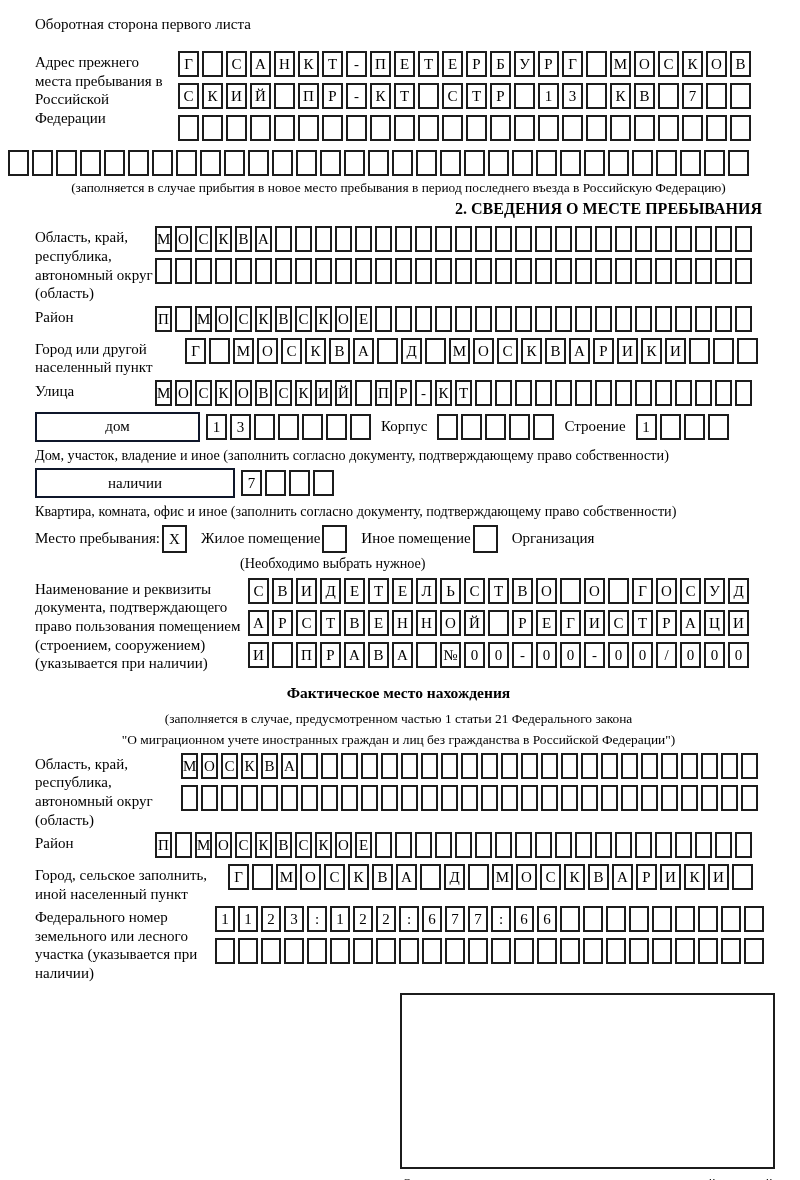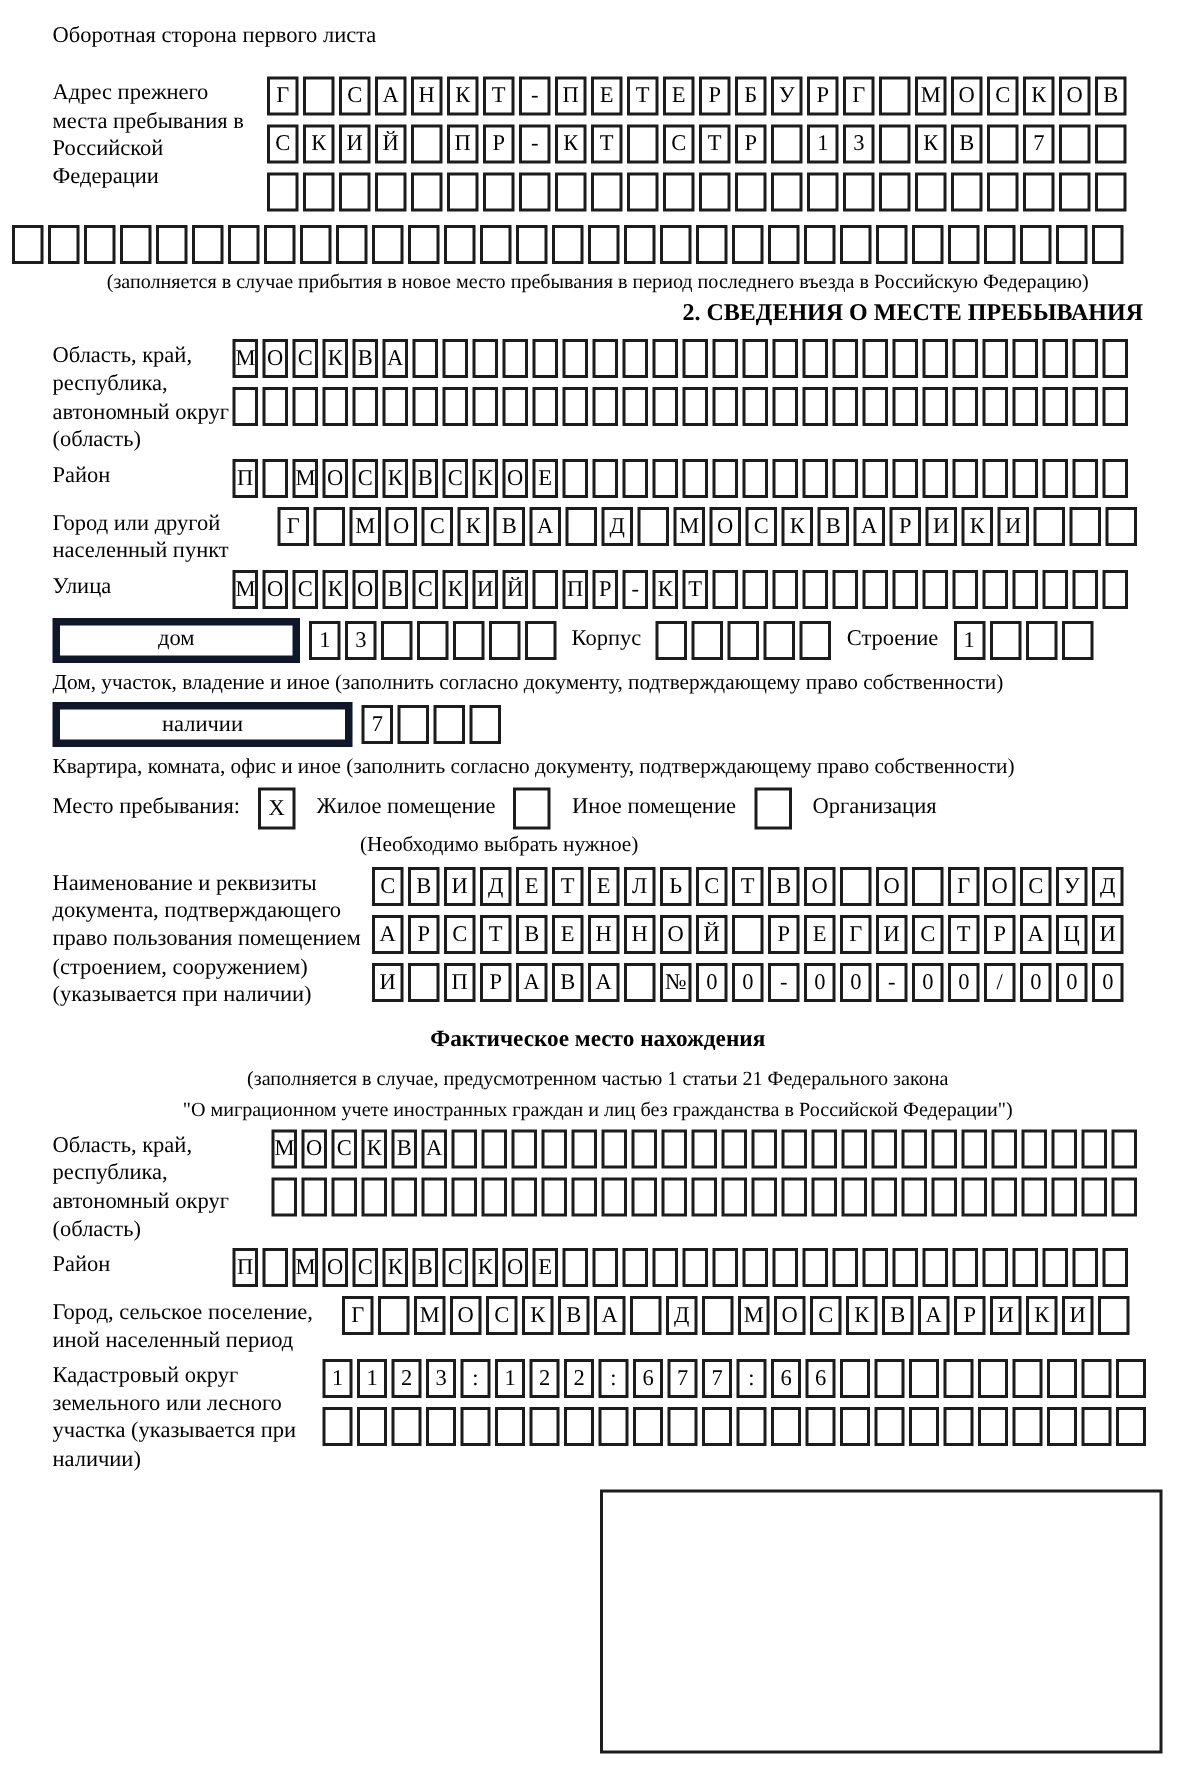--- a/index.html
+++ b/index.html
@@ -21,26 +21,26 @@
   .w213{width:213px;font-family:Liberation Serif, serif;} .w193{width:193px;} .w180{width:180px;} .w146{width:146px;}
   .stack{display:flex;flex-direction:column;}
   .stack .cells{margin-bottom:6px;}
   .fullrow{margin-left:-27px;margin-top:1px;}
   .cap-center{font-size:13.4px;text-align:center;margin:1px 0 4px 0;line-height:1.3;}
   .cap-left{font-size:14.2px;text-align:left;margin:1px 0 4px 0;line-height:1.3;}
   .sec-title{font-weight:bold;text-align:right;font-size:16px;margin:4px 0 8px 0;}
   .fact-title{font-weight:bold;text-align:center;font-size:15.5px;margin:10px 0 8px 0;}
   
   .boxrow{display:flex;align-items:center;gap:6px;margin:2px 0 4px 0;}
-  .wbox{box-sizing:border-box;border:5px solid #0f172a;height:30px;
+  .wbox{box-sizing:border-box;border:2px solid #0f172a;height:30px;
         display:flex;align-items:center;justify-content:center;font-size:15px;}
   .wbox.dom{width:165px;} .wbox.kv{width:200px;}
   .inline-lbl{font-size:15px;margin:0 4px;}
   
-  .chkrow{display:flex;align-items:center;gap:12px;margin:4px 0 2px 0;}
+  .chkrow{display:flex;align-items:center;gap:2px;margin:4px 0 2px 0;}
   .chk{box-sizing:border-box;width:25px;height:28px;border:2px solid #1c1c1c;
        text-align:center;line-height:25px;font-size:15px;flex:0 0 auto;}
   .opt{display:flex;align-items:center;gap:14px;}
   .note{font-size:14.2px;margin:0 0 6px 205px;}
   
   .stampwrap{margin-left:365px;width:375px;margin-top:10px;}
   .stampbox{box-sizing:border-box;border:2px solid #1c1c1c;height:176px;background:#fff;}
   .stampcap{font-size:13.6px;text-align:center;line-height:1.38;margin-top:7px;}
 </style>
 </head>
@@ -576,21 +576,21 @@
         <span class="cell"></span>
         <span class="cell"></span>
         <span class="cell"></span>
         <span class="cell"></span>
         <span class="cell"></span>
         <span class="cell"></span>
       </div>
   </div>
 
   <div class="frow">
-    <div class="lbl w193">Город, сельское поселение, иной населенный период</div>
+    <div class="lbl w193">Город, сельское заполнить, иной населенный пункт</div>
     <div class="cells">
         <span class="cell">Г</span>
         <span class="cell"></span>
         <span class="cell">М</span>
         <span class="cell">О</span>
         <span class="cell">С</span>
         <span class="cell">К</span>
         <span class="cell">В</span>
         <span class="cell">А</span>
         <span class="cell"></span>
@@ -604,21 +604,21 @@
         <span class="cell">А</span>
         <span class="cell">Р</span>
         <span class="cell">И</span>
         <span class="cell">К</span>
         <span class="cell">И</span>
         <span class="cell"></span>
       </div>
   </div>
 
   <div class="frow">
-    <div class="lbl w180">Кадастровый округ земельного или лесного участка (указывается при наличии)</div>
+    <div class="lbl w180">Федерального номер земельного или лесного участка (указывается при наличии)</div>
     <div class="stack">
       <div class="cells md">
           <span class="cell">1</span>
           <span class="cell">1</span>
           <span class="cell">2</span>
           <span class="cell">3</span>
           <span class="cell">:</span>
           <span class="cell">1</span>
           <span class="cell">2</span>
           <span class="cell">2</span>

